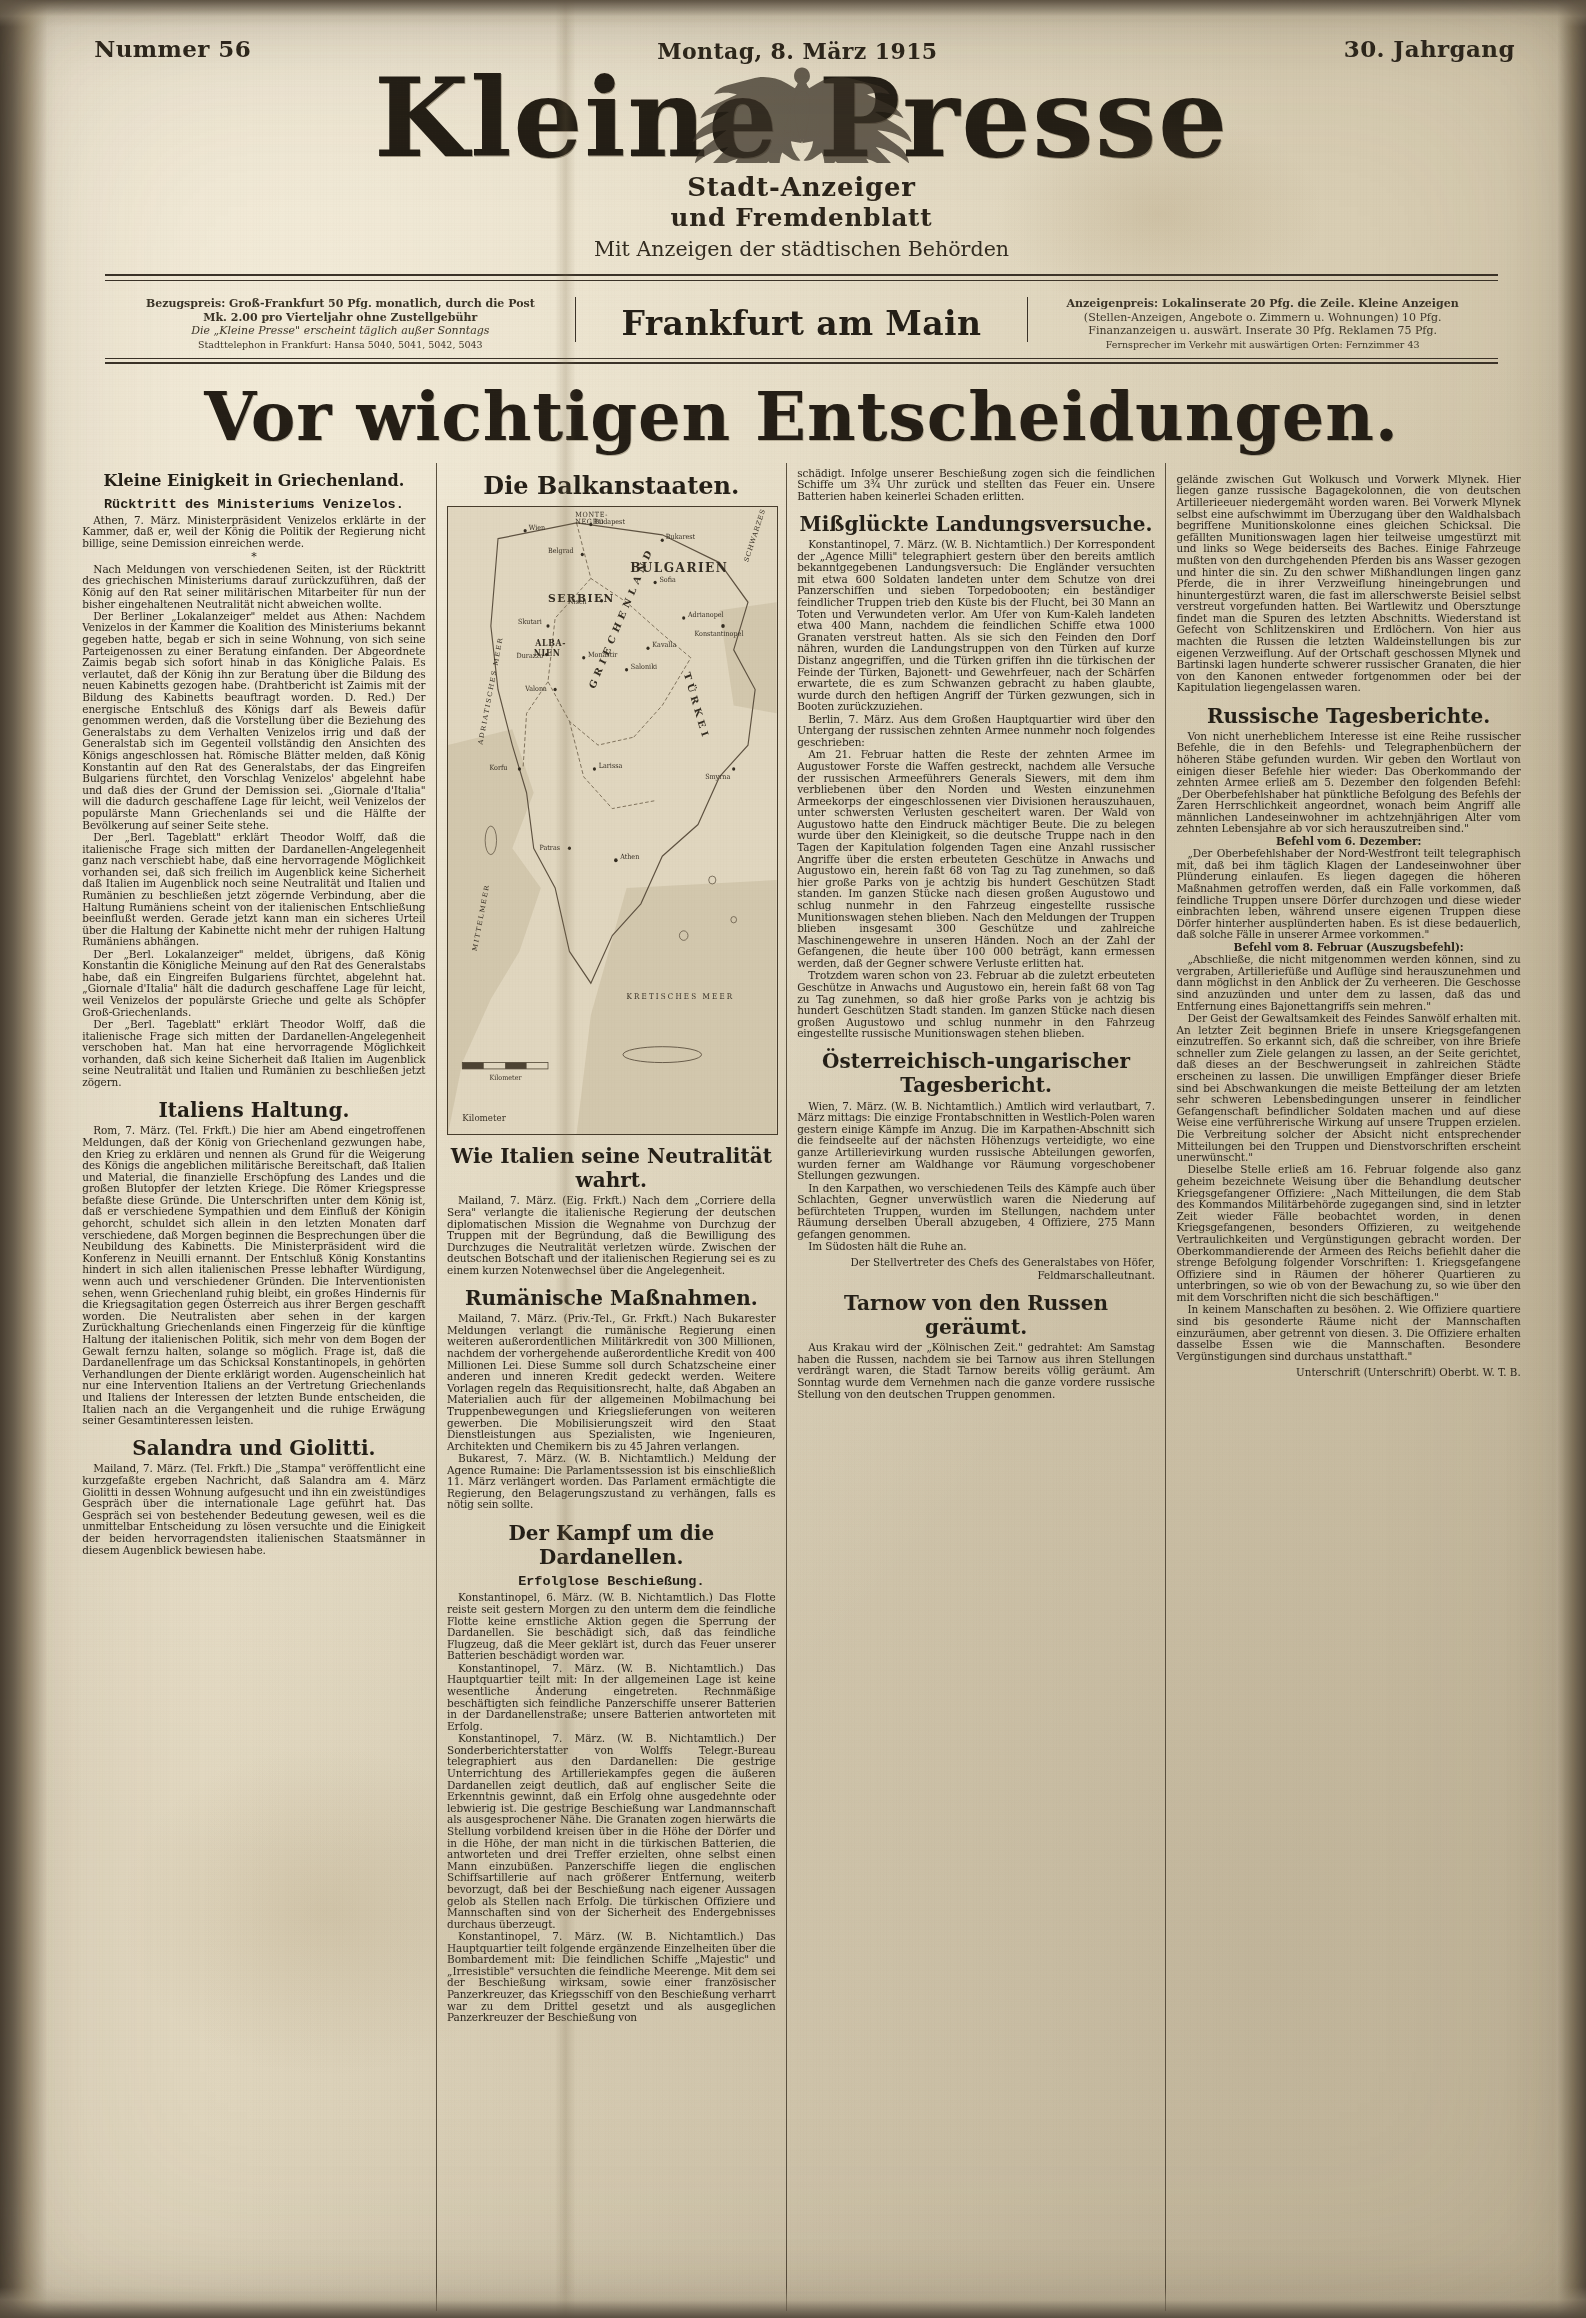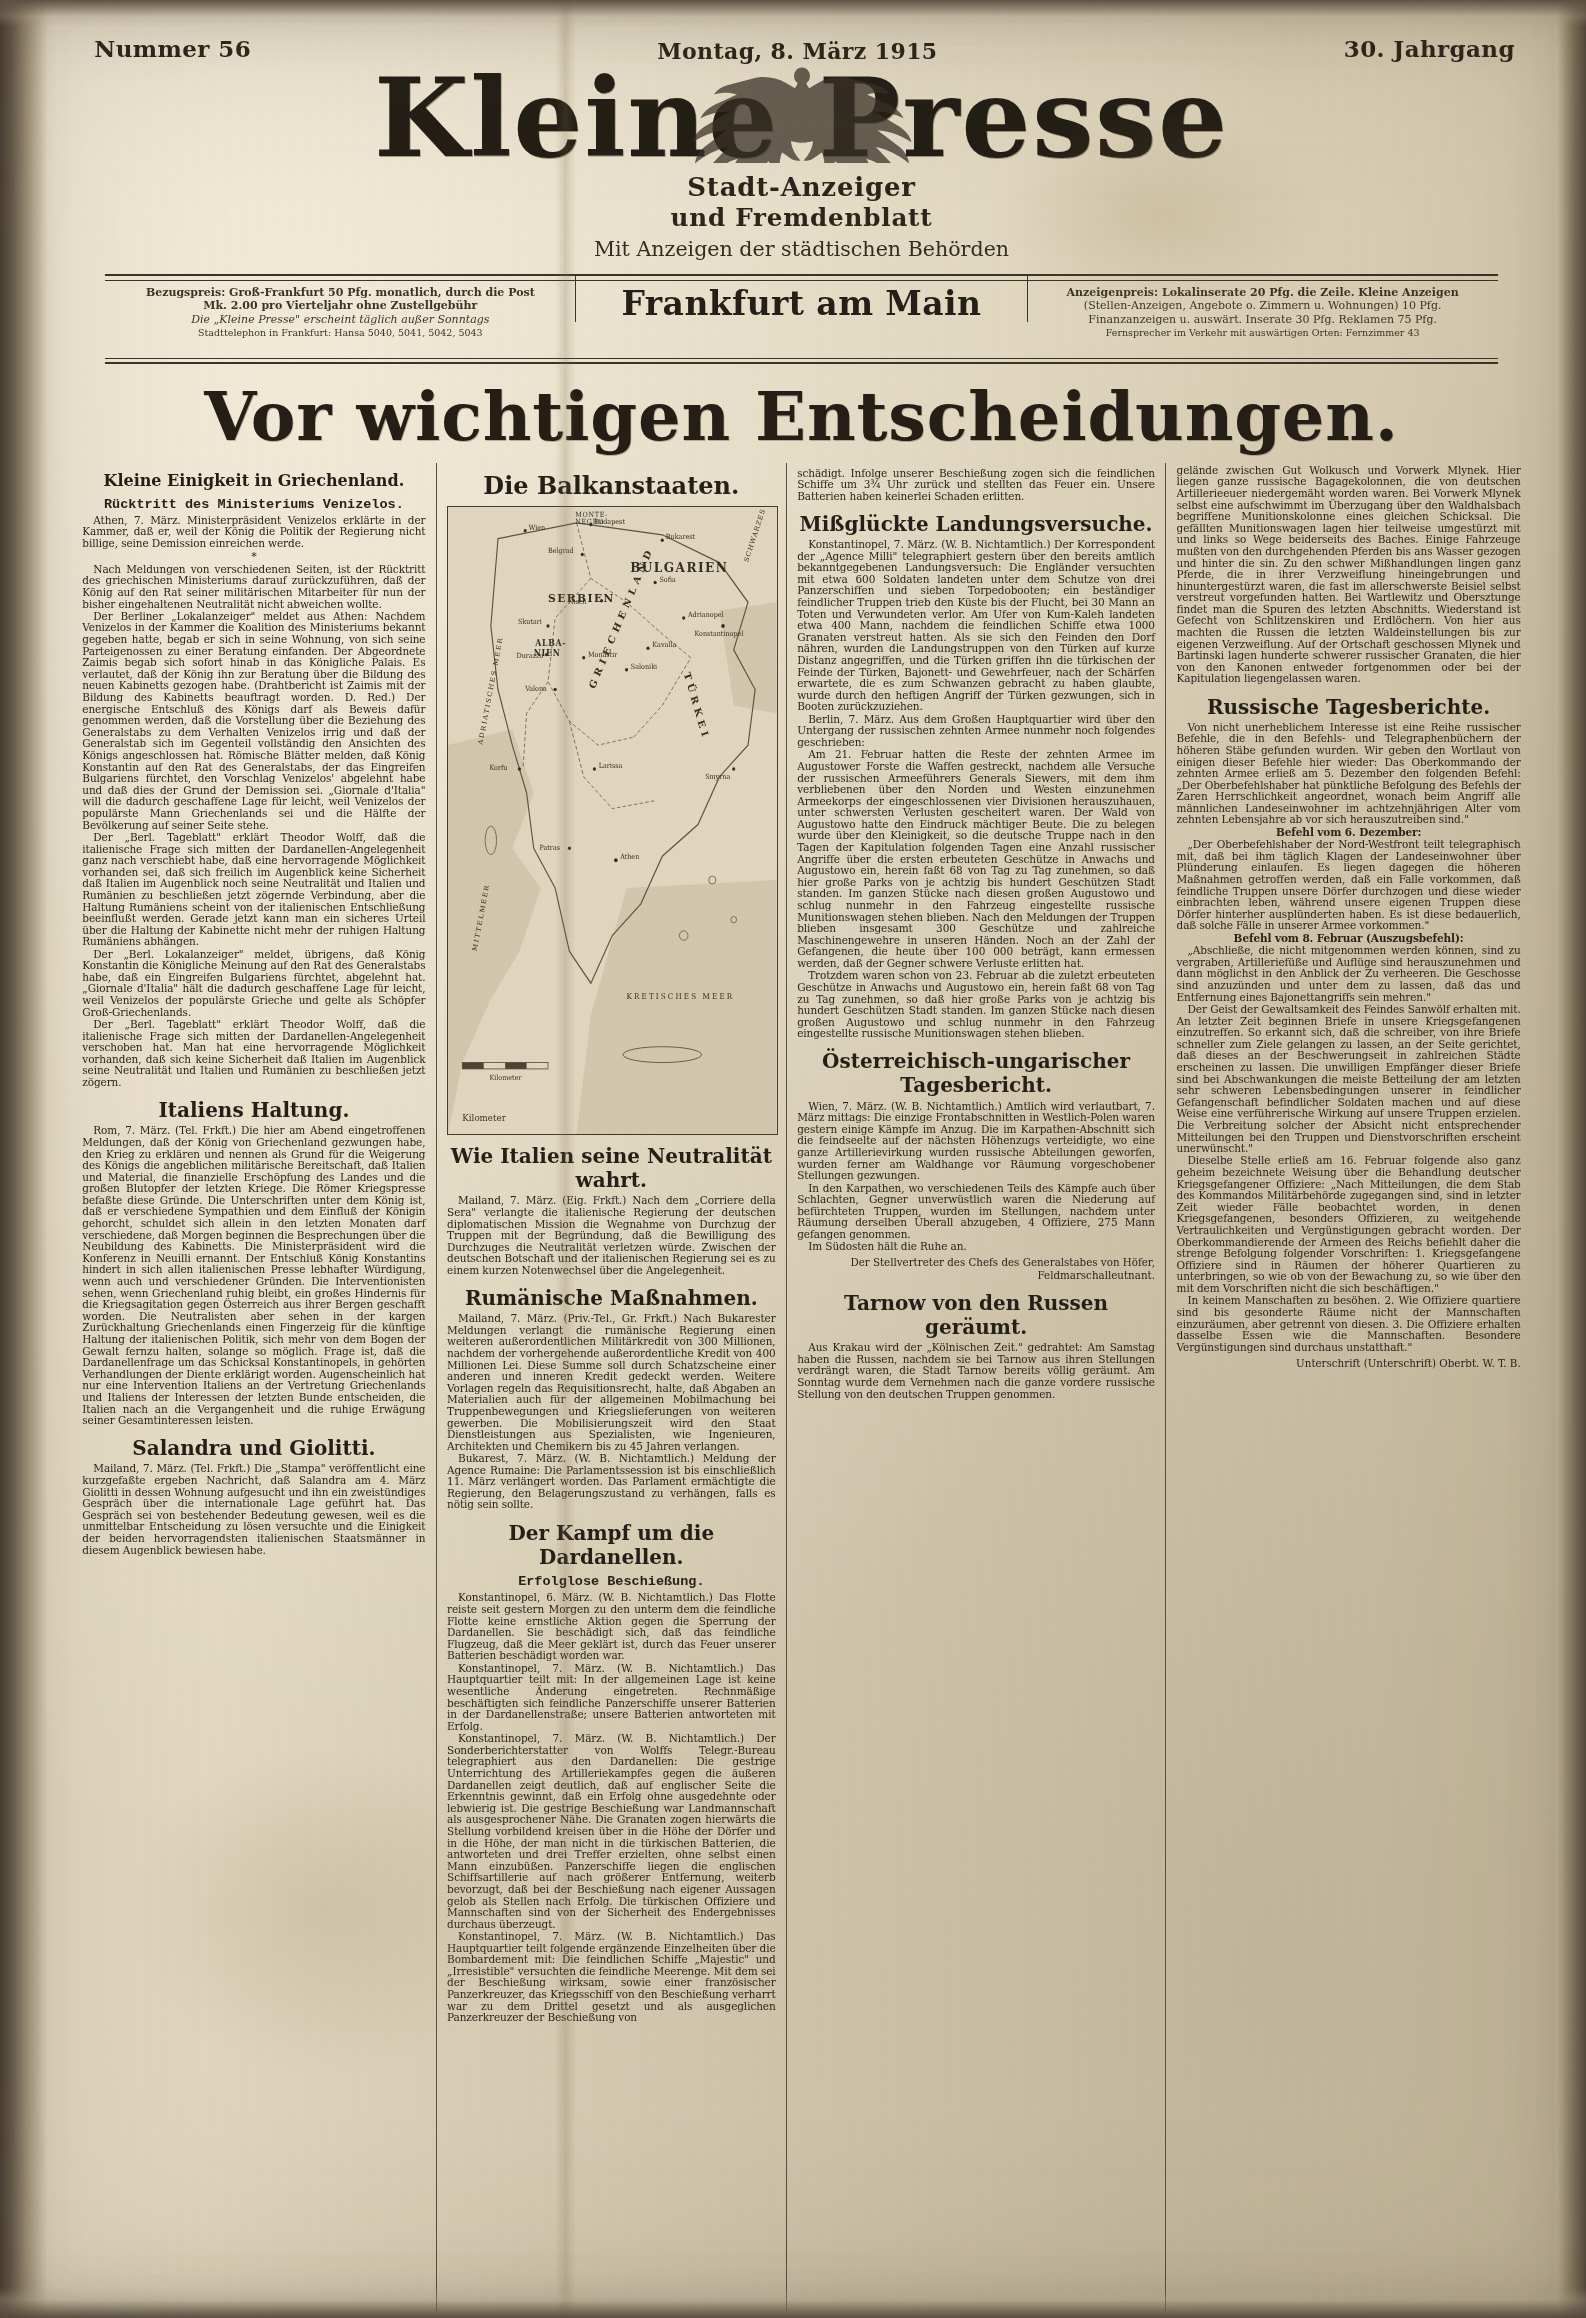--- a/index.html
+++ b/index.html
@@ -137,21 +137,21 @@
     font-size: 20.6px;
     color: #332c21;
     line-height: 28.6px;
     margin-top: 1.6px;
   }
   .info-bar {
     margin: 11px 25.4px 0 25.4px;
     border-top: 2.4px solid #3a3228;
     border-bottom: 2.4px solid #3a3228;
     display: flex;
-    align-items: flex-start;
+    align-items: center;
     height: 86px;
     position: relative;
   }
   .info-bar:before {
     content: "";
     position: absolute;
     left: 0; right: 0; top: 3.2px;
     border-top: 0.8px solid #3a3228;
   }
   .info-bar:after {
@@ -539,21 +539,21 @@
         </div>
         <div class="sig">Der Stellvertreter des Chefs des Generalstabes von Höfer, Feldmarschalleutnant.</div>
 
         <div class="hd mid">Tarnow von den Russen geräumt.</div>
         <div class="body-text">
           <p>Aus Krakau wird der „Kölnischen Zeit." gedrahtet: Am Samstag haben die Russen, nachdem sie bei Tarnow aus ihren Stellungen verdrängt waren, die Stadt Tarnow bereits völlig geräumt. Am Sonntag wurde dem Vernehmen nach die ganze vordere russische Stellung von den deutschen Truppen genommen.</p>
         </div>
       </div>
 
       <div class="col c4">
-        <div class="body-text" style="margin-top:2px">
+        <div class="body-text" style="margin-top:11px">
           <p class="noind">gelände zwischen Gut Wolkusch und Vorwerk Mlynek. Hier liegen ganze russische Bagagekolonnen, die von deutschen Artillerieeuer niedergemäht worden waren. Bei Vorwerk Mlynek selbst eine aufschwimmt im Überzugang über den Waldhalsbach begriffene Munitionskolonne eines gleichen Schicksal. Die gefällten Munitionswagen lagen hier teilweise umgestürzt mit und links so Wege beiderseits des Baches. Einige Fahrzeuge mußten von den durchgehenden Pferden bis ans Wasser gezogen und hinter die sin. Zu den schwer Mißhandlungen lingen ganz Pferde, die in ihrer Verzweiflung hineingebrungen und hinuntergestürzt waren, die fast im allerschwerste Beisiel selbst verstreut vorgefunden hatten. Bei Wartlewitz und Obersztunge findet man die Spuren des letzten Abschnitts. Wiederstand ist Gefecht von Schlitzenskiren und Erdlöchern. Von hier aus machten die Russen die letzten Waldeinstellungen bis zur eigenen Verzweiflung. Auf der Ortschaft geschossen Mlynek und Bartinski lagen hunderte schwerer russischer Granaten, die hier von den Kanonen entweder fortgenommen oder bei der Kapitulation liegengelassen waren.</p>
         </div>
 
         <div class="hd mid">Russische Tagesberichte.</div>
         <div class="body-text">
           <p>Von nicht unerheblichem Interesse ist eine Reihe russischer Befehle, die in den Befehls- und Telegraphenbüchern der höheren Stäbe gefunden wurden. Wir geben den Wortlaut von einigen dieser Befehle hier wieder: Das Oberkommando der zehnten Armee erließ am 5. Dezember den folgenden Befehl: „Der Oberbefehlshaber hat pünktliche Befolgung des Befehls der Zaren Herrschlichkeit angeordnet, wonach beim Angriff alle männlichen Landeseinwohner im achtzehnjährigen Alter vom zehnten Lebensjahre ab vor sich herauszutreiben sind."</p>
           <p class="center-line noind bold">Befehl vom 6. Dezember:</p>
           <p>„Der Oberbefehlshaber der Nord-Westfront teilt telegraphisch mit, daß bei ihm täglich Klagen der Landeseinwohner über Plünderung einlaufen. Es liegen dagegen die höheren Maßnahmen getroffen werden, daß ein Falle vorkommen, daß feindliche Truppen unsere Dörfer durchzogen und diese wieder einbrachten leben, während unsere eigenen Truppen diese Dörfer hinterher ausplünderten haben. Es ist diese bedauerlich, daß solche Fälle in unserer Armee vorkommen."</p>
           <p class="center-line noind bold">Befehl vom 8. Februar (Auszugsbefehl):</p>
           <p>„Abschließe, die nicht mitgenommen werden können, sind zu vergraben, Artilleriefüße und Auflüge sind herauszunehmen und dann möglichst in den Anblick der Zu verheeren. Die Geschosse sind anzuzünden und unter dem zu lassen, daß das und Entfernung eines Bajonettangriffs sein mehren."</p>

